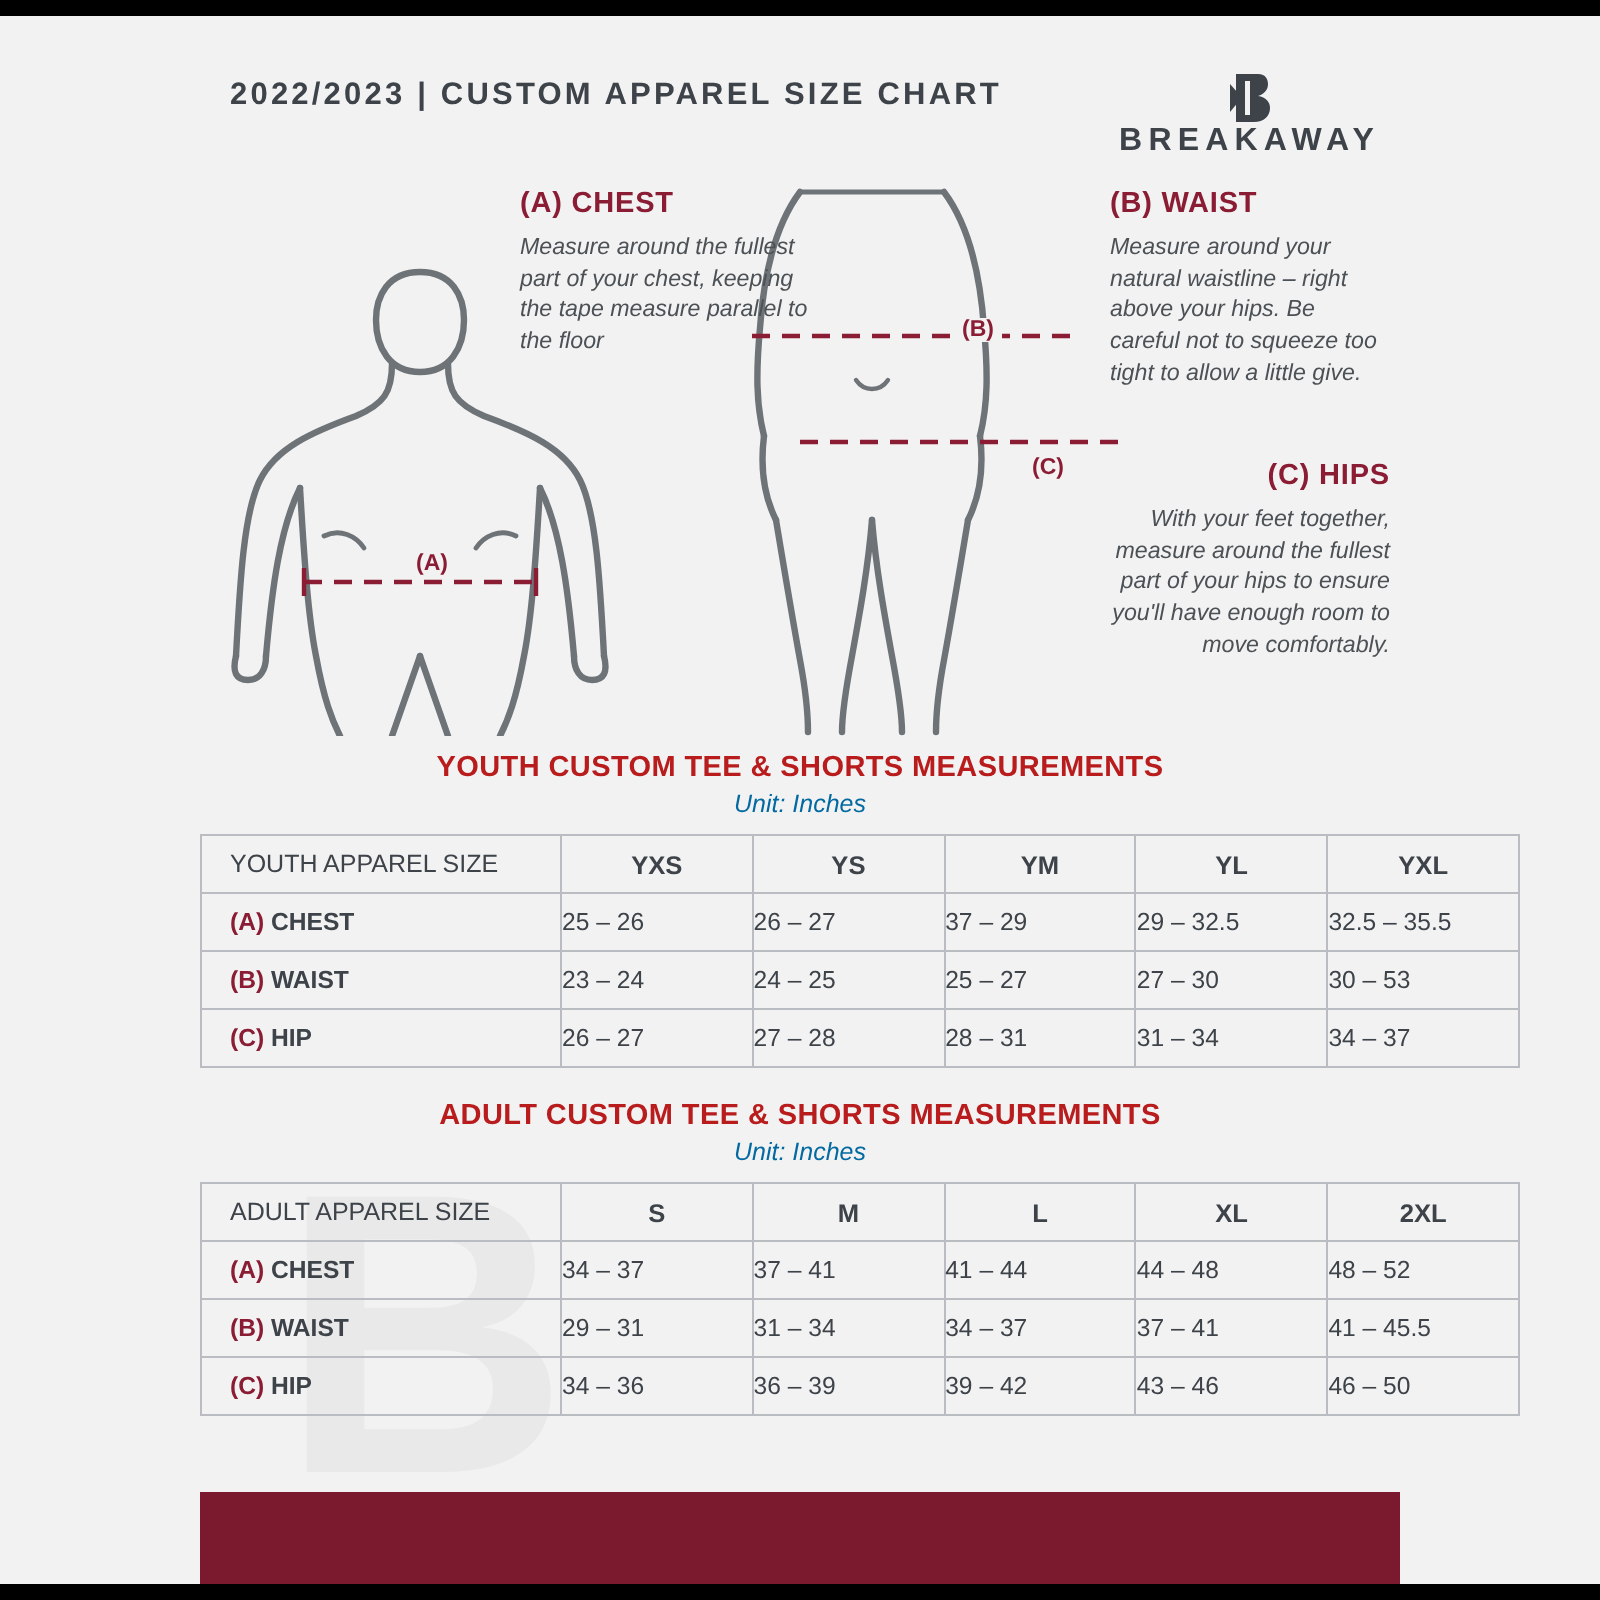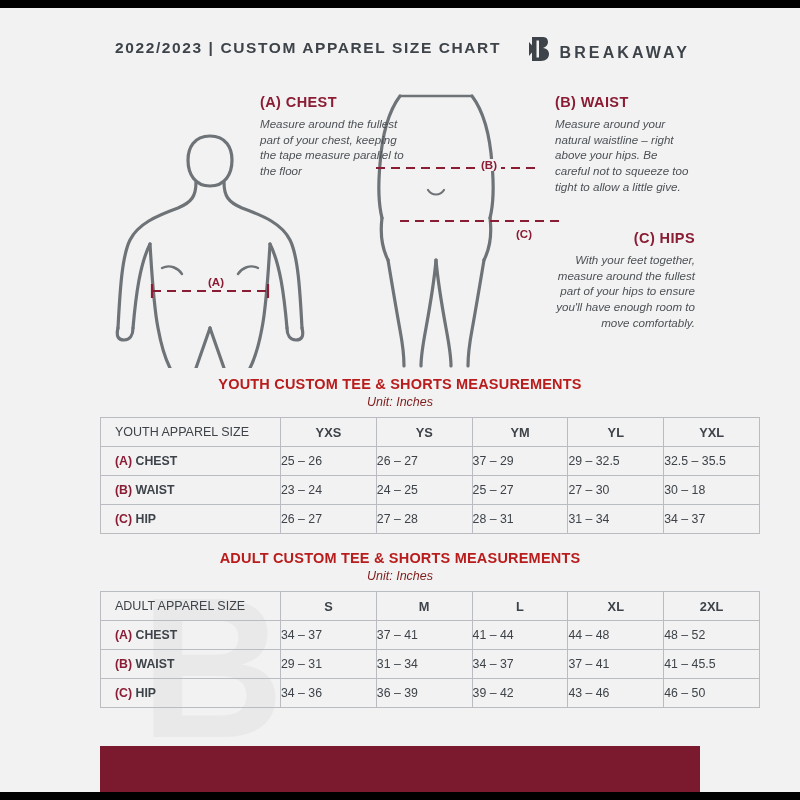--- a/index.html
+++ b/index.html
@@ -21,21 +21,21 @@
     position: absolute; left: 0; top: 0; width: 800px; height: 72px;
     display: flex; align-items: center;
   }
   .header-title {
     position: absolute; left: 115px; top: 31px;
     font-size: 15.5px; font-weight: bold; letter-spacing: 1.6px;
     color: #3d4349;
   }
   .brand {
     position: absolute; right: 110px; top: 28px;
-    display: flex; align-items: flex-end; gap: 11px;
+    display: flex; align-items: center; gap: 0; flex-direction: column;
   }
   .brand-mark {
     width: 20px; height: 26px; position: relative;
   }
   .brand-name {
     font-size: 16px; font-weight: bold; letter-spacing: 3.1px; color: #3d4349;
   }
 
   
   .watermark {
@@ -61,21 +61,21 @@
   
   .section { position: absolute; left: 100px; width: 600px; }
   .sec-youth { top: 368px; }
   .sec-adult { top: 542px; }
 
   .sec-title {
     text-align: center; font-size: 14.5px; font-weight: bold; color: #b91c1c;
     letter-spacing: .2px;
   }
   .sec-unit {
-    text-align: center; font-size: 12.5px; font-style: italic; color: #7f1d1d;
+    text-align: center; font-size: 12.5px; font-style: italic; color: #0369a1;
     margin-top: 3px; margin-bottom: 8px;
   }
   table {
     width: 660px; border-collapse: collapse; table-layout: fixed;
   }
   th, td {
     border: 1px solid #b9bcc0;
     height: 29px; font-size: 12.3px; color: #3d4349;
   }
   th:first-child, td:first-child {
@@ -218,21 +218,21 @@
           <td>37 – 29</td>
           <td>29 – 32.5</td>
           <td>32.5 – 35.5</td>
         </tr>
         <tr>
           <td><span class="tag">(B)</span> <span>WAIST</span></td>
           <td>23 – 24</td>
           <td>24 – 25</td>
           <td>25 – 27</td>
           <td>27 – 30</td>
-          <td>30 – 18</td>
+          <td>30 – 53</td>
         </tr>
         <tr>
           <td><span class="tag">(C)</span> <span>HIP</span></td>
           <td>26 – 27</td>
           <td>27 – 28</td>
           <td>28 – 31</td>
           <td>31 – 34</td>
           <td>34 – 37</td>
         </tr>
       </tbody>

